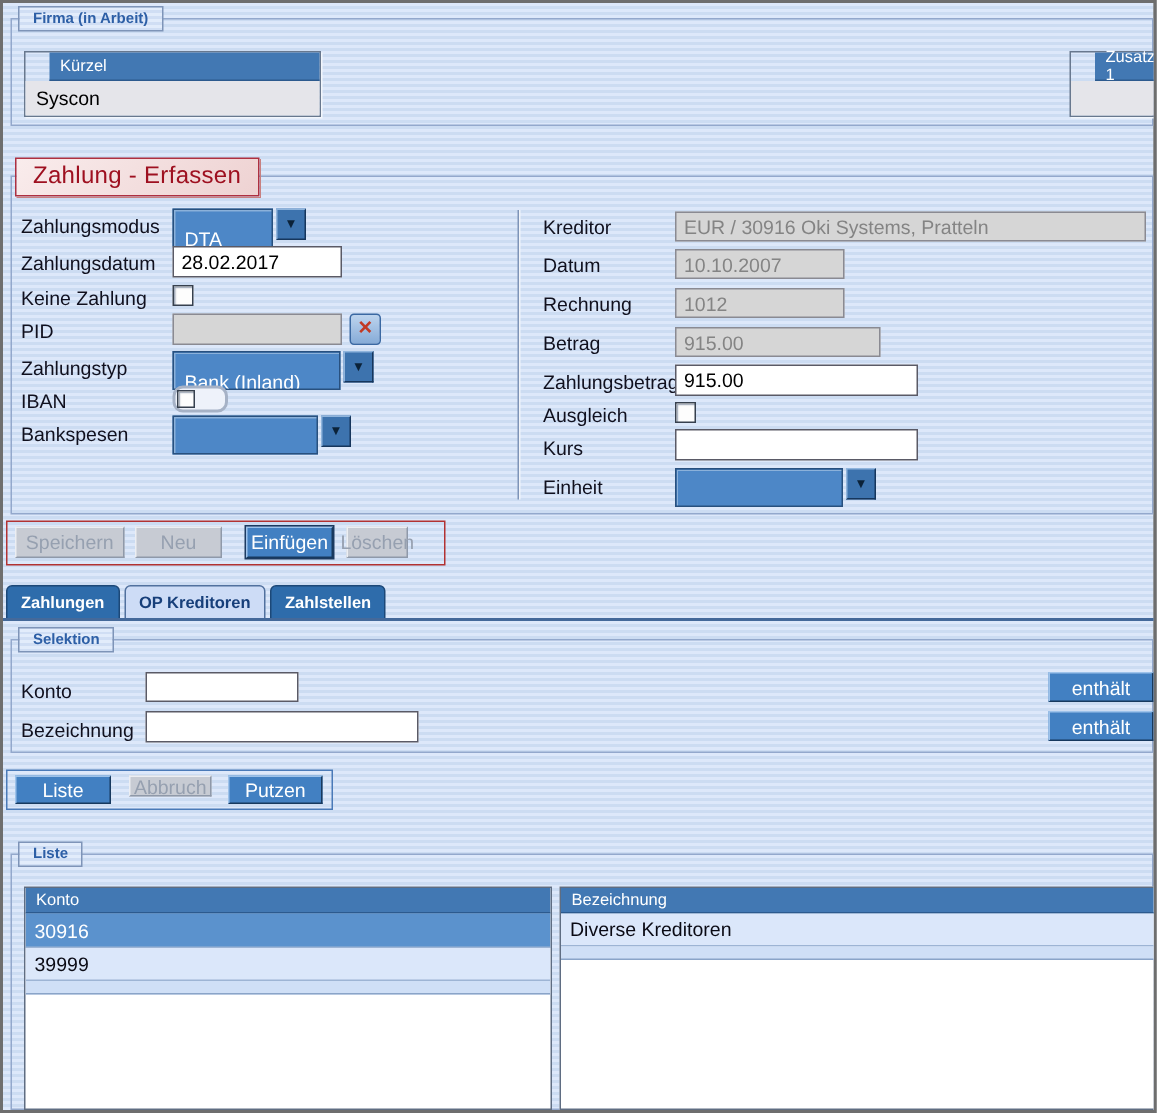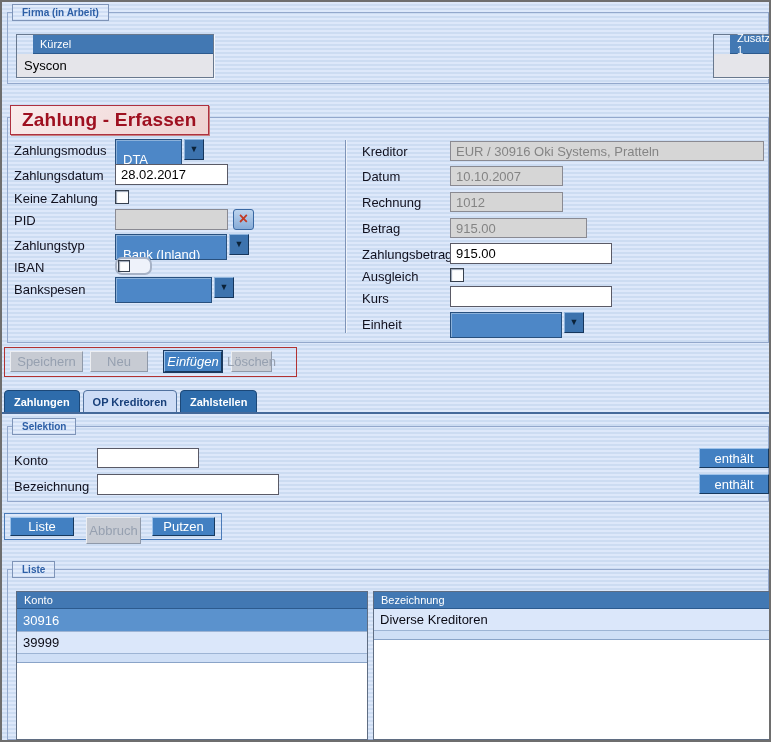--- a/index.html
+++ b/index.html
@@ -24,28 +24,28 @@
     display:flex;align-items:center;justify-content:center;}
   .carow{font-size:9px;color:#0b2238;line-height:1;}
   .chk{position:absolute;width:14px;height:14px;background:#fdfdfd;
     border:1px solid #36404e;box-shadow:inset 1px 1px 1px #9aa4b4;}
   .btn{position:absolute;font-size:13px;font-family:inherit;white-space:nowrap;
     display:flex;align-items:center;justify-content:center;cursor:default;}
   .btn.on{background:#4280c2;color:#fff;border:1px solid;
     border-color:#9dc2ea #17395e #17395e #9dc2ea;}
   .btn.off{background:#c7cbd3;color:#96a0b0;border:1px solid;
     border-color:#eceef2 #8f99a9 #8f99a9 #eceef2;}
-  .btn.focus{outline:1px solid #1c3a60;font-style:italic;}
+  .btn.focus{outline:1px solid #1c3a60;}
   .fcol{position:absolute;border:1px solid #68788e;box-shadow:1px 1px 0 #f2f6fc;}
   .fhdr{height:19px;background:#4278b3;color:#fff;font-size:11px;
     display:flex;align-items:center;padding-left:7px;border-bottom:1px solid #2c5a8e;margin-left:16px;}
   .fcell{height:23px;background:#e5e5ea;font-size:13px;color:#000;
     display:flex;align-items:center;padding-left:7px;}
   #z-title{position:absolute;left:8px;top:103px;padding:3px 11px;
-    font-size:19px;font-weight:bold;color:#9e1020;letter-spacing:.2px;
+    font-size:16px;font-weight:normal;color:#9e1020;letter-spacing:.2px;
     background:linear-gradient(135deg,#f9ecec,#eed2d2);
     border:1px solid #ae3040;box-shadow:1px 1px 0 #c88080;}
   #col-divider{position:absolute;left:343px;top:138px;height:193px;width:2px;
     border-left:1px solid #7e94b8;border-right:1px solid #f0f4fa;}
   #pid-clear{position:absolute;left:231px;top:207px;width:21px;height:21px;
     border-radius:3px;background:linear-gradient(#bdd4ee,#86abd7);
     border:1px solid #3a68a2;color:#c23a24;font-weight:bold;font-size:16px;
     line-height:17px;text-align:center;cursor:default;}
   #iban-box{position:absolute;left:113px;top:255px;width:37px;height:18px;
     border:2px solid #a6b2c6;border-radius:7px;background:#eef2fa;}
@@ -178,21 +178,21 @@
   <div class="lbl" style="left:12px;top:451px;">Konto</div>
   <input class="txt" style="left: 95px; top: 446px; width: 102px; height: 20px;" value="">
   <div class="btn on" style="left:697px;top:446px;width:70px;height:20px;">enthält</div>
 
   <div class="lbl" style="left:12px;top:477px;">Bezeichnung</div>
   <input class="txt" style="left: 95px; top: 472px; width: 182px; height: 21px;" value="">
   <div class="btn on" style="left:697px;top:472px;width:70px;height:20px;">enthält</div>
 
   <div id="liste-actions-box"></div>
   <div class="btn on" style="left:8px;top:515px;width:64px;height:19px;">Liste</div>
-  <div class="btn off" style="left:84px;top:515px;width:55px;height:27px;">Abbruch</div>
+  <div class="btn off" style="left:84px;top:515px;width:55px;height:14px;">Abbruch</div>
   <div class="btn on" style="left:150px;top:515px;width:63px;height:19px;">Putzen</div>
 
   <div class="fieldset" style="left:5px;top:567px;width:762px;height:171px;"></div>
   <div class="legend" style="left:10px;top:559px;">Liste</div>
 
   <div class="panel" style="left:14px;top:589px;width:352px;height:149px;">
     <div class="ghdr">Konto</div>
     <div class="grow sel">30916</div>
     <div class="grow norm">39999</div>
     <div class="gstrip"></div>

